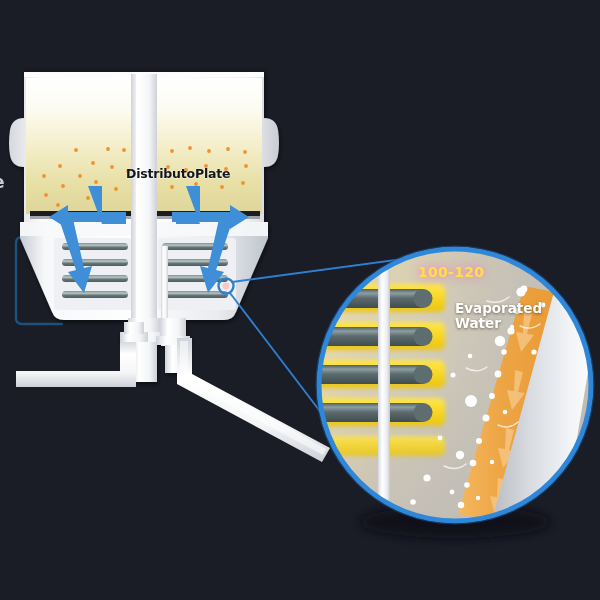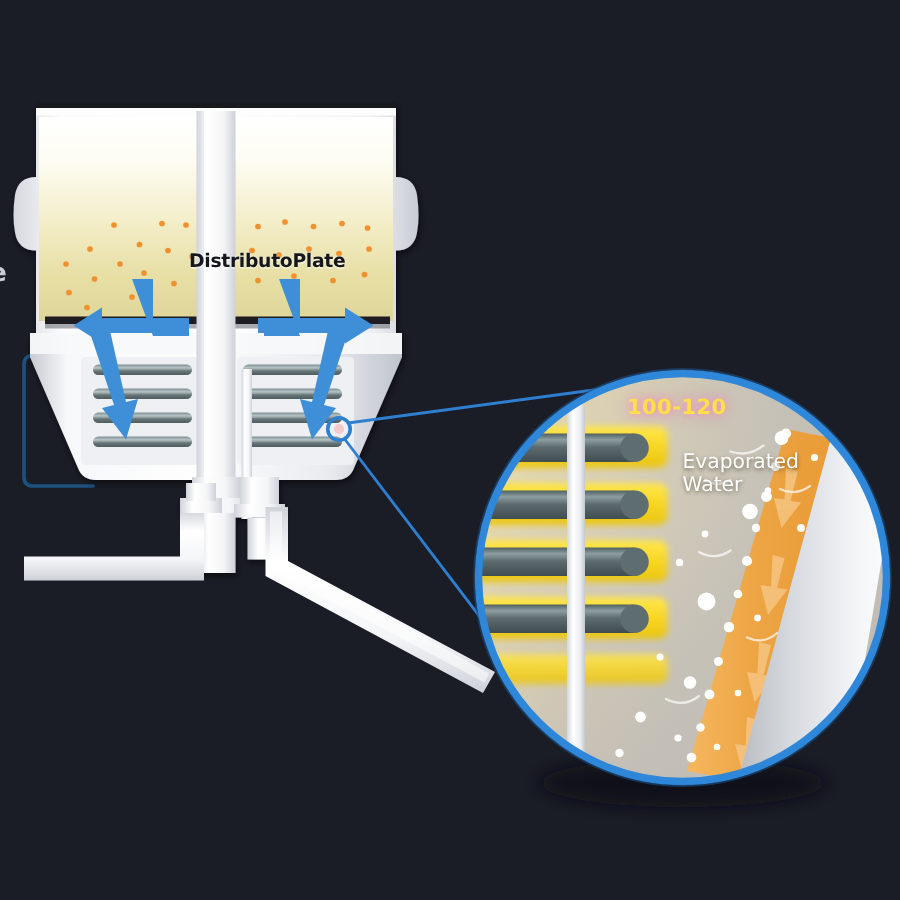--- a/index.html
+++ b/index.html
@@ -53,21 +53,21 @@
     font-size: 14px;
     font-weight: bold;
     color: #fde047;
     letter-spacing: 0.3px;
     text-shadow: 0 0 6px rgba(255,120,190,0.75), 0 0 12px rgba(255,120,190,0.4);
   }
   #evaporated-water-label {
     left: 455px;
     top: 301px;
     font-size: 13.5px;
-    font-weight: normal;
+    font-weight: bold;
     color: #ffffff;
     line-height: 1.12;
     text-shadow: 0 1px 3px rgba(60,50,30,0.65);
   }
   #evaporated-water-label .l2 { display: block; }
 </style>
 </head>
 <body>
 
 <div id="stage">

